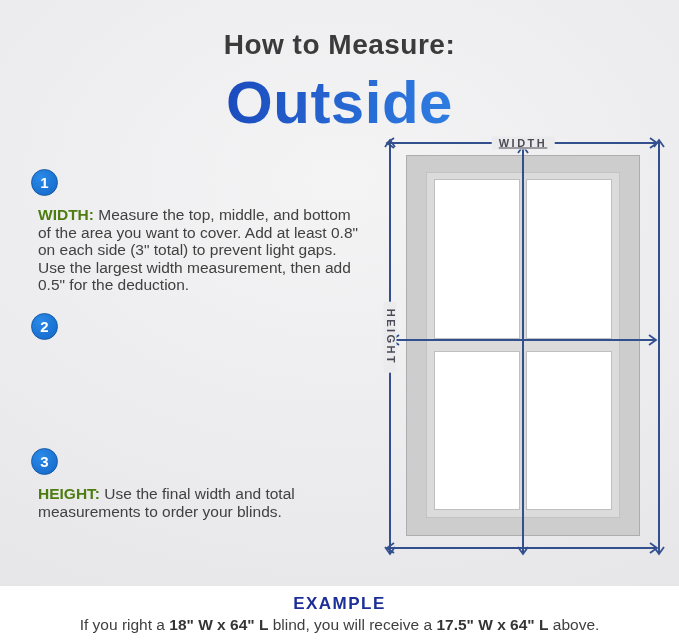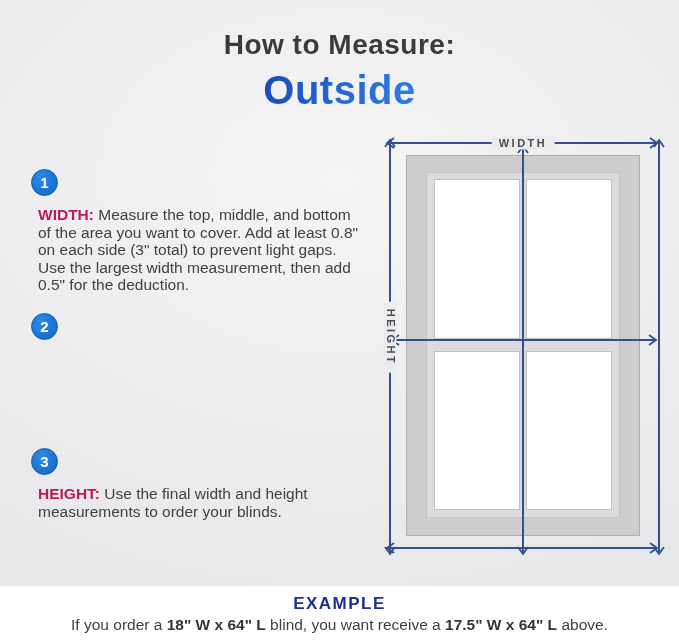--- a/index.html
+++ b/index.html
@@ -6,54 +6,54 @@
   body{
     width:679px;height:644px;overflow:hidden;position:relative;
     font-family:"Liberation Sans", sans-serif;
     background:radial-gradient(120% 90% at 50% 28%, #f4f4f5 0%, #ebebed 55%, #e3e3e6 100%);
   }
   
   .title{position:absolute;top:0;left:0;width:679px;text-align:center;padding-top:24px;}
   .title-line1{font-size:28px;line-height:42px;font-weight:600;color:#3b3b3b;letter-spacing:.5px;}
   .title-line2{display:flex;justify-content:center;align-items:baseline;gap:13px;margin-top:2px;}
   .title-highlight{
-    font-size:40px;font-weight:800;letter-spacing:.5px;
+    font-size:60px;font-weight:800;letter-spacing:.5px;
     background:linear-gradient(100deg,#1a4abc 0%,#2563cf 45%,#2f7ee2 100%);
     -webkit-background-clip:text;background-clip:text;
     -webkit-text-fill-color:transparent;color:transparent;
   }
   .title-suffix{font-size:35px;font-weight:600;color:#3b3b3b;letter-spacing:.5px;}
   
   .step{position:absolute;left:31px;width:332px;}
   .step-1{top:169px;} .step-2{top:313px;} .step-3{top:448px;}
   .step-badge{
     width:27px;height:27px;border-radius:50%;
     background:radial-gradient(circle at 35% 30%, #2b8ae8 0%, #1c74d4 60%, #1565c2 100%);
     border:1px solid #1159a9;box-sizing:border-box;
     color:#ffffff;font-size:15px;font-weight:bold;
     display:flex;align-items:center;justify-content:center;
   }
   .step-text{margin:10px 0 0 7px;width:324px;font-size:15.5px;line-height:17.5px;color:#414141;}
-  .step-label{font-weight:bold;color:#be185d;}
+  .step-label{font-weight:bold;color:#4d7c0f;}
   
   .diagram{position:absolute;left:380px;top:130px;width:290px;height:430px;}
   .win-outer{position:absolute;left:26px;top:25px;width:234px;height:381px;
     background:#cdcdcd;border:1px solid #adadad;box-sizing:border-box;}
   .win-sash{position:absolute;left:19px;top:16px;right:19px;bottom:17px;
     background:#dbdbdb;border:1px solid #c3c3c3;}
   .win-glass{position:absolute;left:7px;top:6px;right:7px;bottom:7px;
     display:grid;grid-template-columns:1fr 1fr;grid-template-rows:1fr 1fr;
     column-gap:6px;row-gap:12px;}
   .pane{background:#ffffff;border:1px solid #bfbfbf;}
   .arrows{position:absolute;left:0;top:0;width:290px;height:430px;}
   .dim-label{
     position:absolute;background:#ebebed;padding:0 7px;
     font-size:11px;font-weight:600;letter-spacing:2.5px;color:#4b4b55;line-height:13px;
   }
-  .width-label{left:143px;top:13px;transform:translate(-50%,-50%);}
+  .width-label{left:143px;top:13px;transform:translate(-50%,-50%);text-decoration:underline;}
   .height-label{left:10px;top:207px;transform:translate(-50%,-50%) rotate(90deg);}
   
   .footer{position:absolute;left:0;top:586px;width:679px;height:58px;background:#ffffff;text-align:center;}
   .footer-heading{margin-top:8px;font-size:17px;font-weight:bold;color:#1c2f97;letter-spacing:1.5px;}
   .footer-line{margin-top:2px;font-size:15.5px;color:#3f3f3f;}
   .footer-line b{color:#353535;}
 </style>
 </head>
 <body>
 
@@ -68,21 +68,21 @@
   <div class="step-badge">1</div>
   <p class="step-text"><span class="step-label">WIDTH:</span><span> Measure the top, middle, and bottom of the area you want to cover. Add at least 0.8" on each side (3" total) to prevent light gaps. Use the largest width measurement, then add 0.5" for the deduction.</span></p>
 </div>
 
 <div class="step step-2">
   <div class="step-badge">2</div>
 </div>
 
 <div class="step step-3">
   <div class="step-badge">3</div>
-  <p class="step-text"><span class="step-label">HEIGHT:</span><span> Use the final width and height measurements to order your blinds.</span></p>
+  <p class="step-text"><span class="step-label">HEIGHT:</span><span> Use the final width and total measurements to order your blinds.</span></p>
 </div>
 
 <div class="diagram">
   <div class="win-outer">
     <div class="win-sash">
       <div class="win-glass">
         <div class="pane"></div>
         <div class="pane"></div>
         <div class="pane"></div>
         <div class="pane"></div>
@@ -128,14 +128,14 @@
       <polyline points="274,417 279,424 284,417" stroke-width="1.8"></polyline>
     </g>
   </svg>
 
   <span class="dim-label width-label">WIDTH</span>
   <span class="dim-label height-label">HEIGHT</span>
 </div>
 
 <div class="footer">
   <div class="footer-heading">EXAMPLE</div>
-  <div class="footer-line"><span>If you order a </span><b>18" W x 64" L</b><span> blind, you want receive a </span><b>17.5" W x 64" L</b><span> above.</span></div>
+  <div class="footer-line"><span>If you right a </span><b>18" W x 64" L</b><span> blind, you will receive a </span><b>17.5" W x 64" L</b><span> above.</span></div>
 </div>
 
 </body></html>

